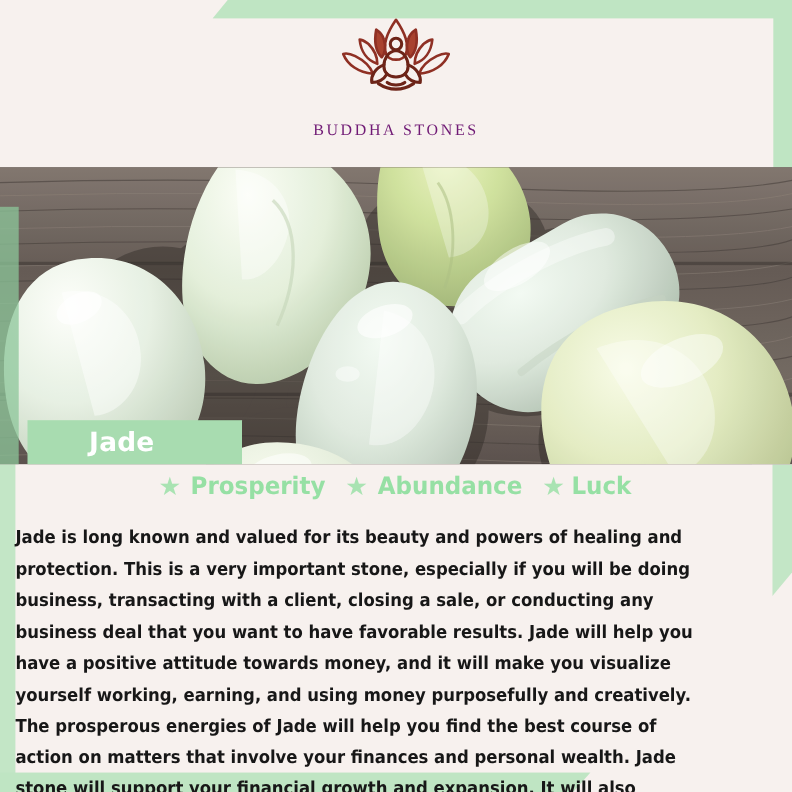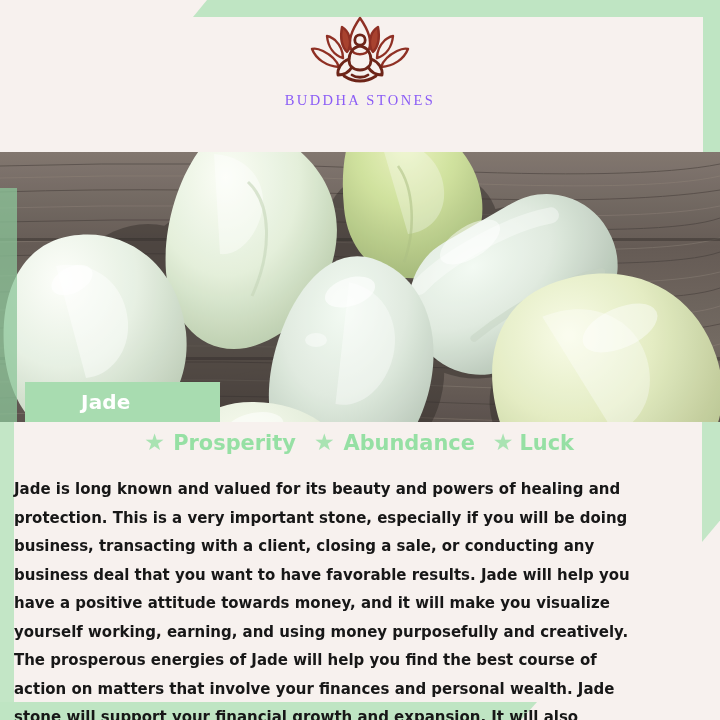--- a/index.html
+++ b/index.html
@@ -70,25 +70,25 @@
     top: 14px; left: 0;
     width: 720px;
     text-align: center;
   }
   .logo-mark {
     display: block;
     margin: 0 auto;
   }
   .brand-name {
     display: block;
-    margin-top: 2px;
+    margin-top: 20px;
     font-family: "Liberation Serif", serif;
     font-size: 14.5px;
     letter-spacing: 2.4px;
-    color: #8b5cf6;
+    color: #701a75;
     font-weight: 400;
   }
 
   
   .title-band {
     position: absolute;
     top: 104px; left: 148px;
     width: 428px; height: 47px;
     background: #fffdfb;
     display: flex;
@@ -119,21 +119,21 @@
     position: absolute;
     top: 382px; left: 25px;
     width: 195px; height: 40px;
     background: #a8dcb0;
     display: flex;
     align-items: center;
   }
   .stone-label span {
     font-family: "DejaVu Sans", sans-serif;
     font-weight: bold;
-    font-size: 20px;
+    font-size: 24px;
     color: #ffffff;
     margin-left: 56px;
     letter-spacing: .2px;
   }
 
   
   .benefits {
     position: absolute;
     top: 430px; left: 0;
     width: 720px;

